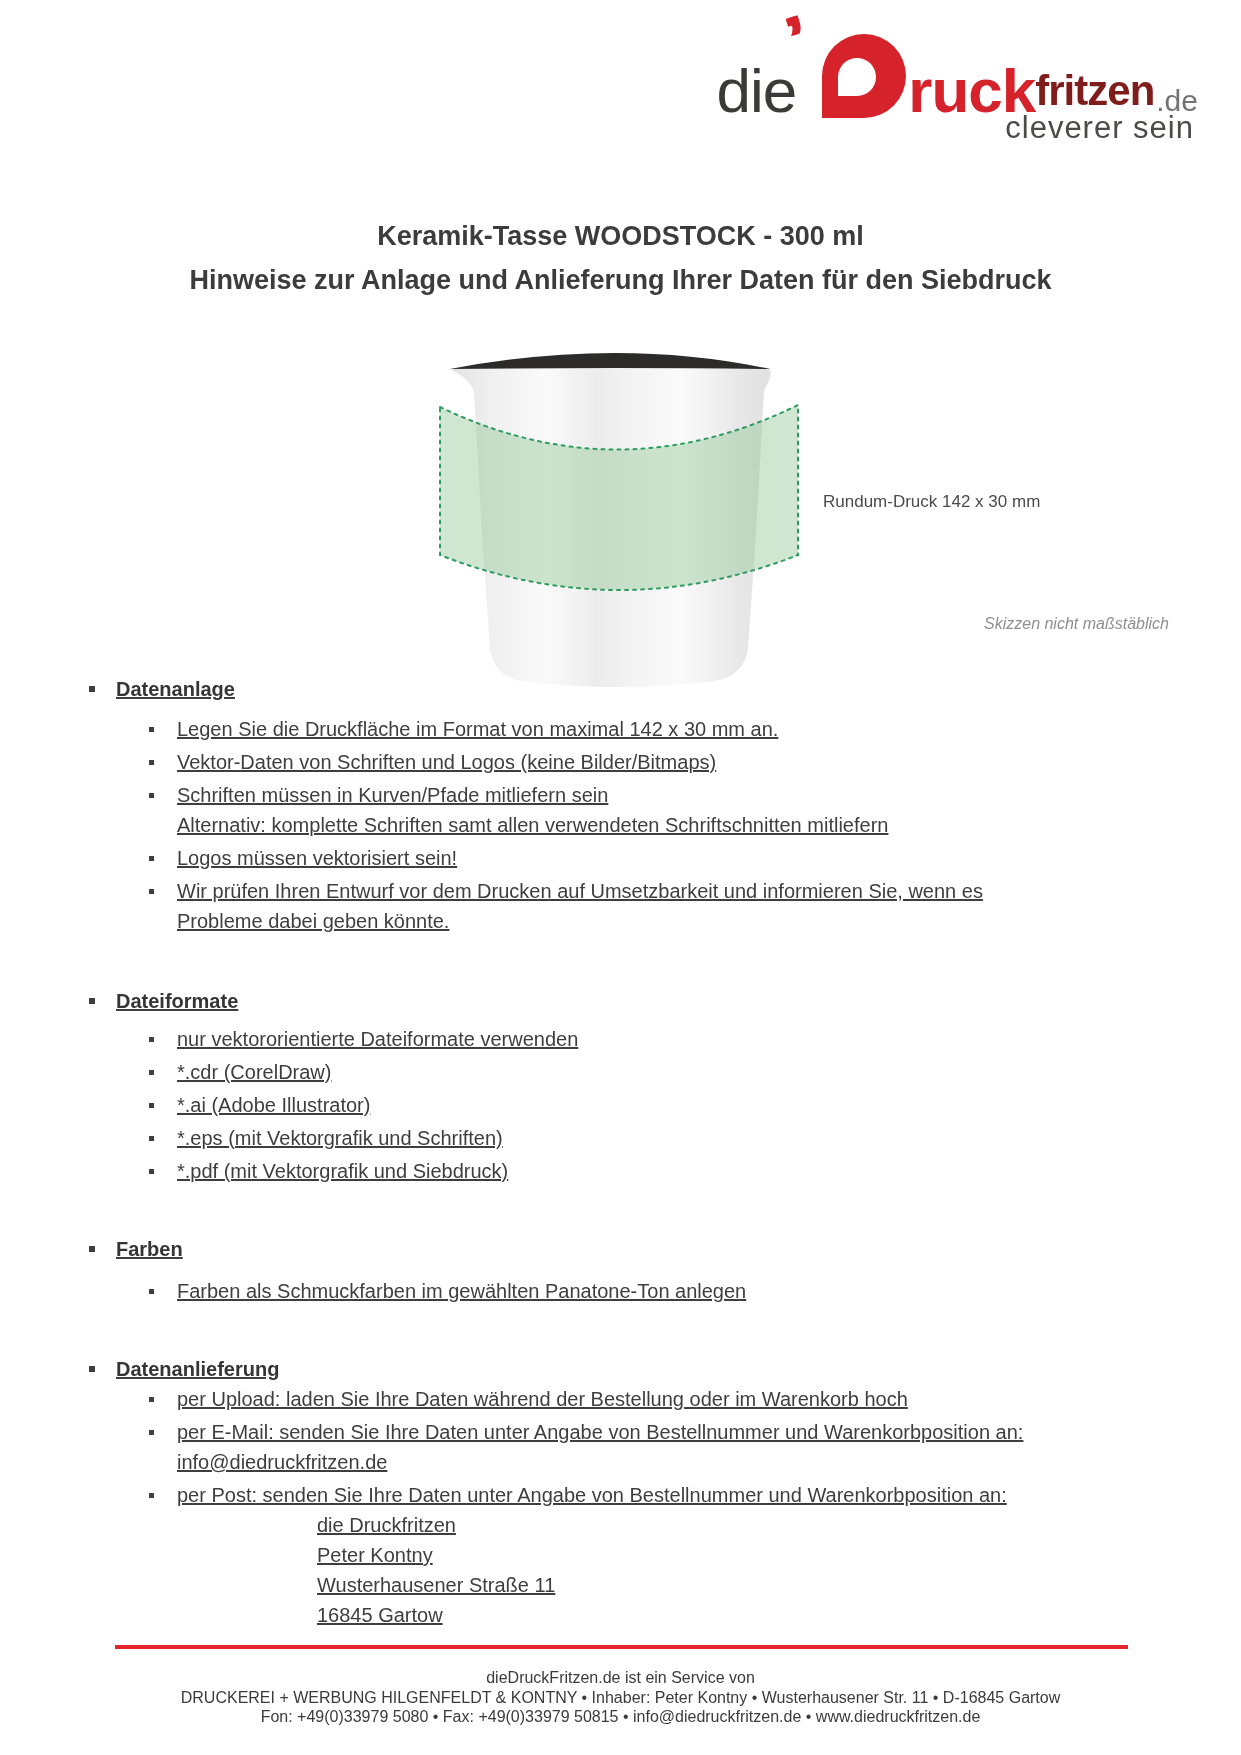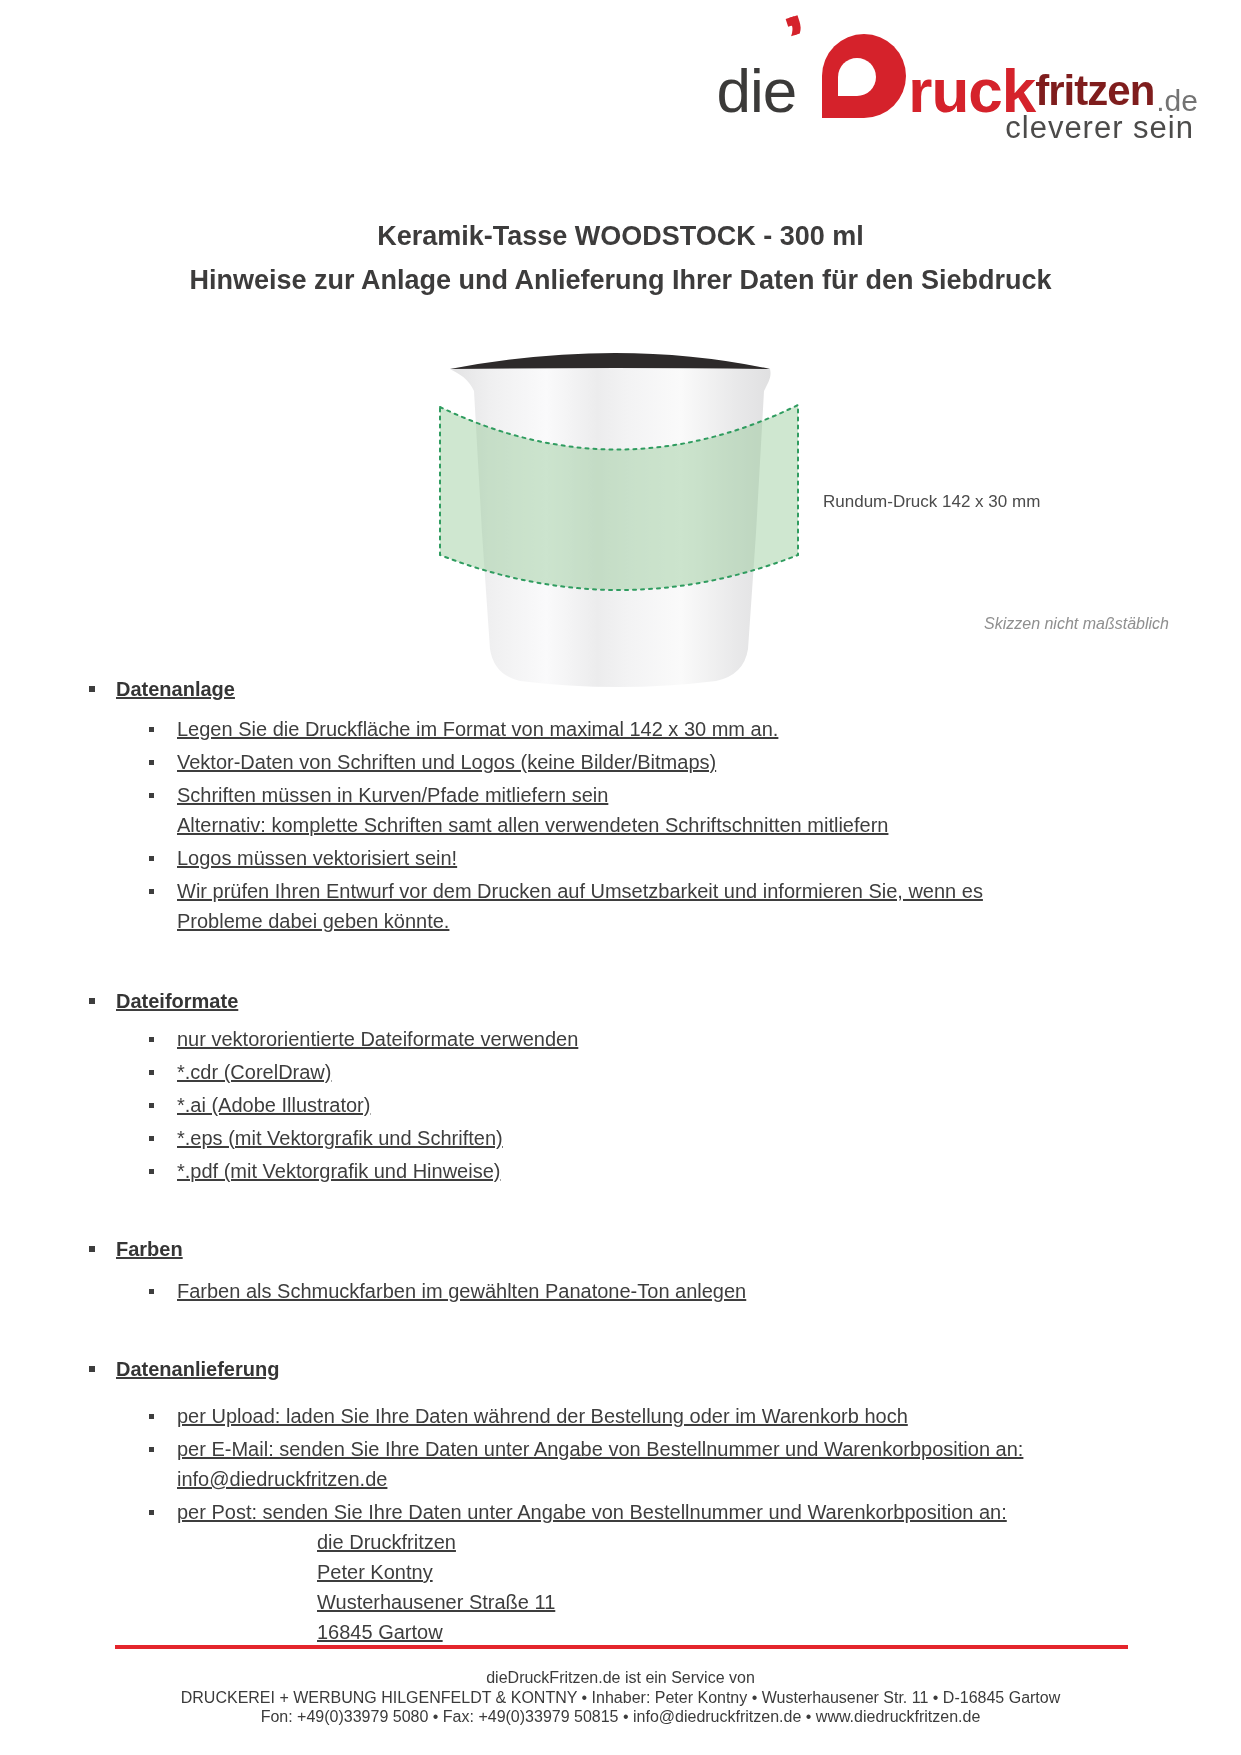--- a/index.html
+++ b/index.html
@@ -30,21 +30,21 @@
   .mug-svg{position:absolute;left:430px;top:333px;}
   .print-label{position:absolute;left:823px;top:492px;font-size:17px;color:#4b4b4b;}
   .scale-note{position:absolute;left:984px;top:615px;font-size:16px;font-style:italic;color:#8f8f8f;}
 
   
   .section{position:absolute;left:80px;width:1095px;font-size:20px;color:#3e3e3e;text-decoration:underline;}
   .sec-0{top:674px;} .sec-1{top:986px;} .sec-2{top:1234px;} .sec-3{top:1354px;}
   .section-heading{position:relative;font-weight:700;color:#353535;line-height:30px;padding-left:36px;}
   .hsq{position:absolute;left:9px;top:12px;width:6px;height:6px;background:#3e3e3e;}
   .section ul{list-style:none;margin:0;padding:0;}
-  .sec-0 ul{margin-top:10px;} .sec-1 ul{margin-top:8px;} .sec-2 ul{margin-top:12px;} .sec-3 ul{margin-top:17px;}
+  .sec-0 ul{margin-top:10px;} .sec-1 ul{margin-top:8px;} .sec-2 ul{margin-top:12px;} .sec-3 ul{margin-top:0;}
   .section li{position:relative;padding-left:97px;line-height:30px;margin-bottom:3px;}
   .bsq{position:absolute;left:69px;top:13px;width:5px;height:5px;background:#3e3e3e;}
   .address{margin-left:140px;}
 
   
   .footer-rule{position:absolute;left:115px;top:1645px;width:1013px;height:4px;background:#e4252c;}
   .footer{position:absolute;top:1668px;left:0;width:1241px;text-align:center;font-size:16px;line-height:19.5px;color:#3b3b3b;}
 </style>
 </head>
 <body>
@@ -149,21 +149,21 @@
     <li>
         <span class="bsq"></span>
       <div>*.ai (Adobe Illustrator)</div>
       </li>
     <li>
         <span class="bsq"></span>
       <div>*.eps (mit Vektorgrafik und Schriften)</div>
       </li>
     <li>
         <span class="bsq"></span>
-      <div>*.pdf (mit Vektorgrafik und Hinweise)</div>
+      <div>*.pdf (mit Vektorgrafik und Siebdruck)</div>
       </li>
   </ul>
 </div>
 
 <div class="section sec-2">
   <div class="section-heading">
     <span class="hsq"></span>
     <span>Farben</span>
   </div>
   <ul>

